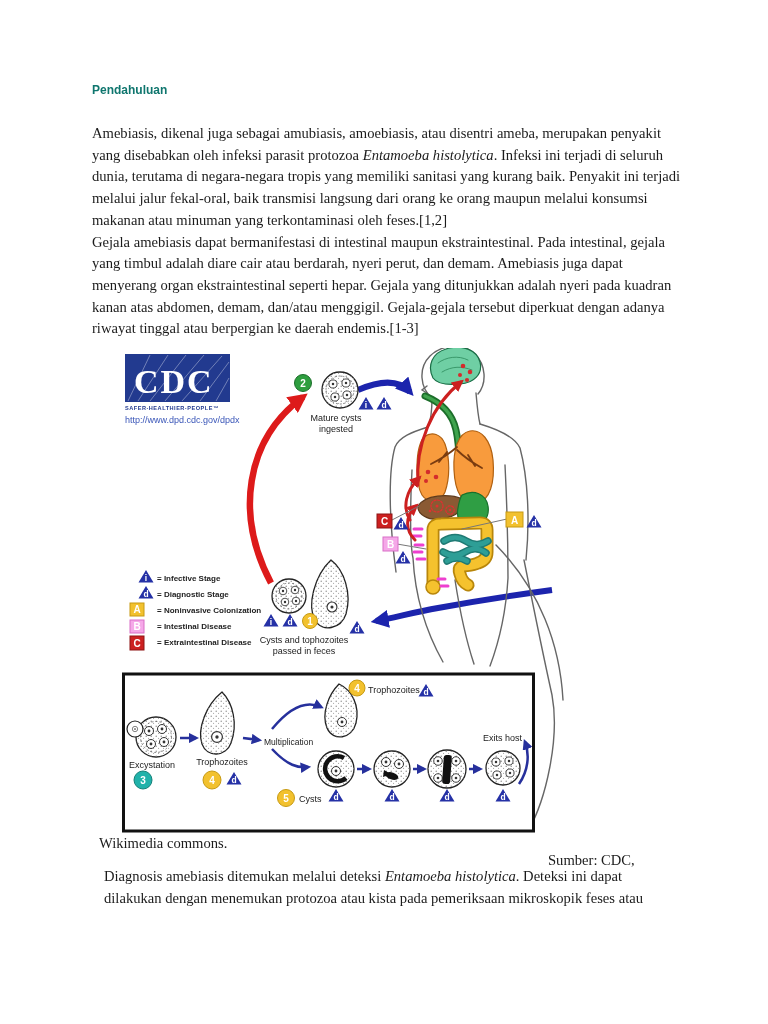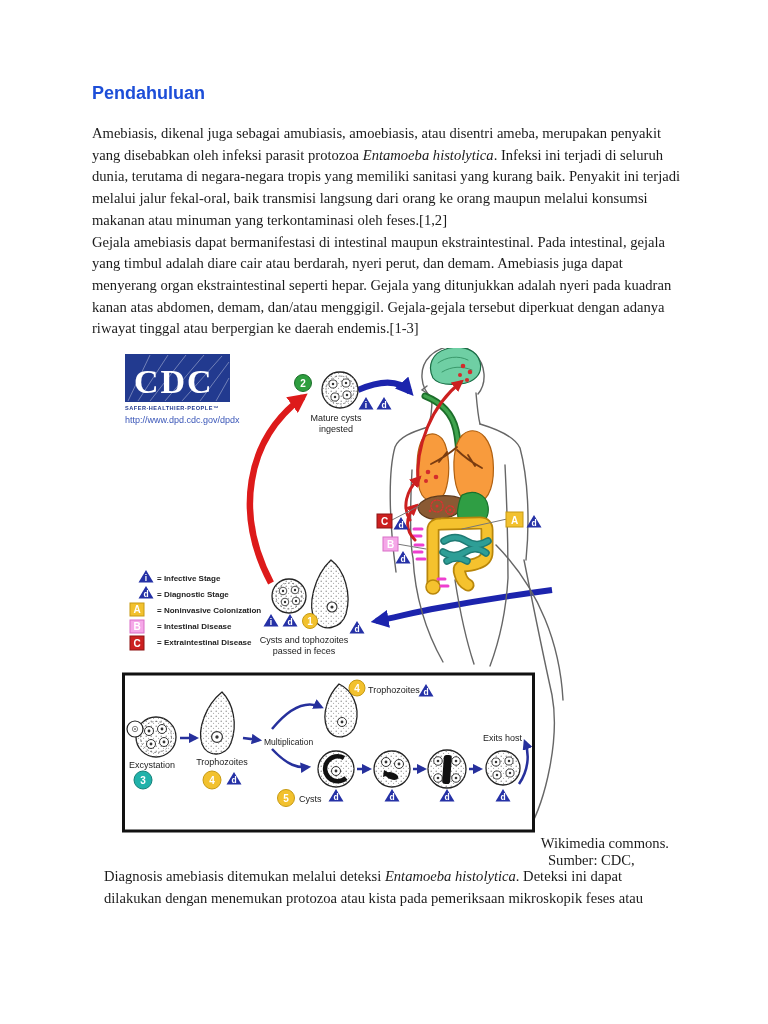--- a/index.html
+++ b/index.html
@@ -1,24 +1,24 @@
 <!DOCTYPE html>
 <html><head>
 <meta charset="utf-8">
 <style>
   html,body{margin:0;padding:0;background:#e9e9e9;}
   .page{position:relative;width:768px;height:1024px;background:#ffffff;overflow:hidden;
         font-family:"Liberation Serif",serif;color:#1b1b1b;}
   .page-title{position:absolute;left:92px;top:83px;margin:0;font-family:"Liberation Sans",sans-serif;
-        font-size:18px;font-weight:bold;color:#1d4ed8;}
+        font-size:12px;font-weight:bold;color:#0f766e;}
   .intro{position:absolute;left:92px;top:123px;width:592px;font-size:14.6px;line-height:21.7px;}
   .intro p{margin:0;}
   .figure-svg{position:absolute;left:90px;top:348px;width:580px;height:490px;}
   .source-note{position:absolute;left:548px;top:852px;font-size:14.6px;}
-  .attribution{position:absolute;left:99px;top:835px;width:570px;text-align:right;font-size:14.6px;}
+  .attribution{position:absolute;left:99px;top:835px;width:570px;text-align:left;font-size:14.6px;}
   .diagnosis{position:absolute;left:92px;top:854px;width:600px;font-size:14.6px;line-height:21.7px;}
   .diagnosis p{margin:12px;}
   i{font-style:italic;}
   
   .figlbl{font-family:"Liberation Sans",sans-serif;font-size:9px;fill:#222;}
   .figlbl-s{font-family:"Liberation Sans",sans-serif;font-size:8.5px;fill:#222;}
   .legtxt{font-family:"Liberation Sans",sans-serif;font-size:8px;font-weight:600;fill:#222;}
   .tritxt{font-family:"Liberation Sans",sans-serif;font-size:8.5px;font-weight:bold;fill:#fff;text-anchor:middle;}
   .numtxt{font-family:"Liberation Sans",sans-serif;font-size:10px;font-weight:bold;fill:#fff;text-anchor:middle;}
   .boxlet{font-family:"Liberation Sans",sans-serif;font-size:10px;font-weight:bold;fill:#fff;text-anchor:middle;}

